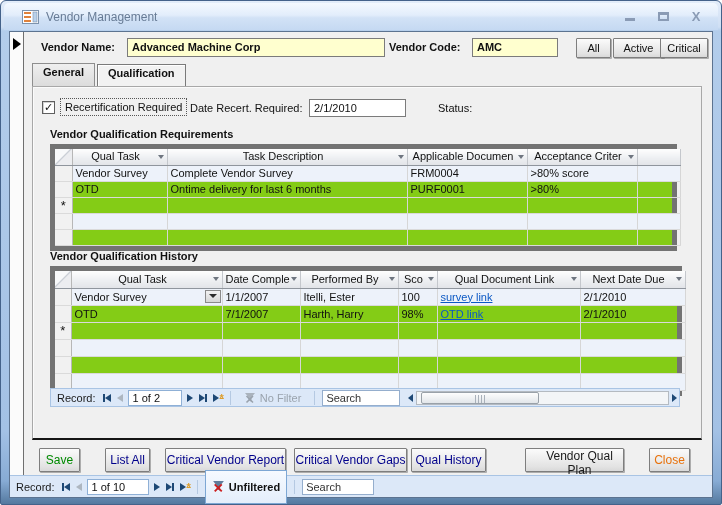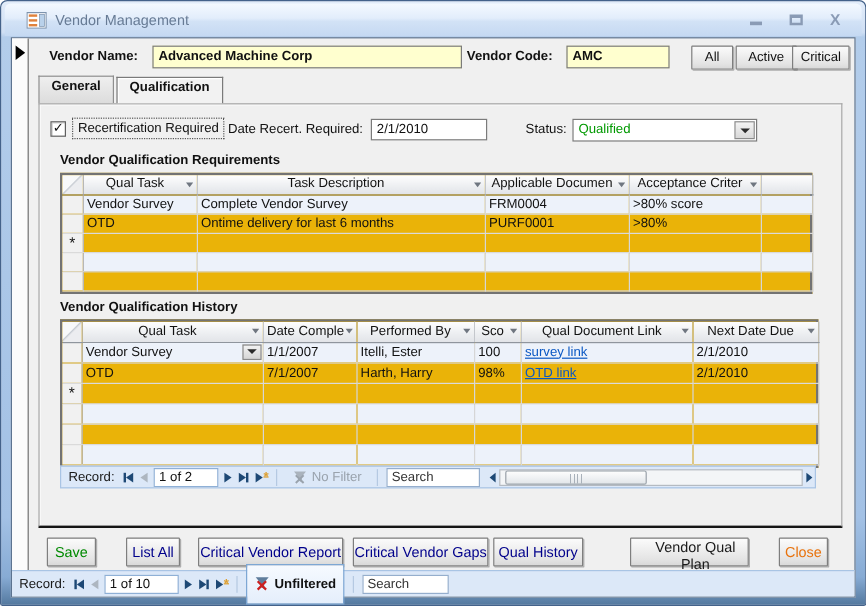--- a/index.html
+++ b/index.html
@@ -56,21 +56,21 @@
   .inp { background:#fff; border:1px solid #7b7b7b; padding:1px 4px; height:18px; line-height:14px; }
   .combo { position:absolute; left:444px; top:12px; width:154px; height:19px; background:#fff; border:1px solid #7b7b7b; }
   .combo .val { position:absolute; left:4px; top:2px; }
   .combo-btn { position:absolute; right:1px; top:1px; bottom:1px; width:17px;
     background:linear-gradient(180deg,#f4f4f4,#d8d8d8); border:1px solid #8a8a8a; display:flex; align-items:center; justify-content:center; }
   .dn-arrow { width:0; height:0; border-left:4px solid transparent; border-right:4px solid transparent; border-top:4px solid #2b2b2b; }
 
   .sec-title { position:absolute; font-weight:bold; }
 
   
-  .grid-wrap { position:absolute; border:2px solid #737373; background:#eab308; }
+  .grid-wrap { position:absolute; border:5px solid #737373; background:#84cc16; }
   table.grid { border-collapse:collapse; table-layout:fixed; }
   table.grid th, table.grid td { border-right:1px solid #d6d6d6; border-bottom:1px solid #dadada;
     overflow:hidden; white-space:nowrap; padding:0 3px; font-weight:normal; text-align:left; }
   table.grid thead th { background:linear-gradient(180deg,#fefefe,#eceef1 60%,#e2e4e8);
     border-right:1px solid #c4c7cc; border-bottom:1px solid #8f959d; text-align:center; position:relative; }
   #t1 thead th, #t1 td { height:16px; line-height:15px; }
   #t2 thead th, #t2 td { height:17px; line-height:16px; }
   table.grid td.sel, table.grid th.sel { background:#f1f1f1; border-right:1px solid #b7b7b7; padding:0; text-align:center; }
   table.grid th.sel { background:linear-gradient(135deg,#f8f9fa 44%,#c7ccd3 48%,#ecedf0 54%); }
   table.grid tr.alt td { background:#edf2fa; }
@@ -170,26 +170,20 @@
       <span class="tab active">Qualification</span>
     </div>
 
     <div class="tabpage">
 
       <span class="cb" id="recert-cb">✓</span>
       <span class="cb-label">Recertification Required</span>
       <span class="pos" style="left:157px; top:15px;">Date Recert. Required:</span>
       <span class="pos inp" style="left:276px; top:12px; width:97px;">2/1/2010</span>
       <span class="pos" style="left:405px; top:15px;">Status:</span>
-      <span class="combo">
-        <span class="val" id="status-val" style="color: rgb(0, 153, 0);">Qualified</span>
-        <span class="combo-btn">
-            <span class="dn-arrow"></span>
-          </span>
-      </span>
 
       <span class="sec-title" style="left:17px; top:41px;">Vendor Qualification Requirements</span>
       <div class="grid-wrap" style="left:17px; top:57px; width:627px;">
         <table class="grid" id="t1" style="width: 625px;">
             <colgroup>
               <col style="width: 17px;">
               <col style="width: 95px;">
               <col style="width: 240px;">
               <col style="width: 120px;">
               <col style="width: 110px;">

